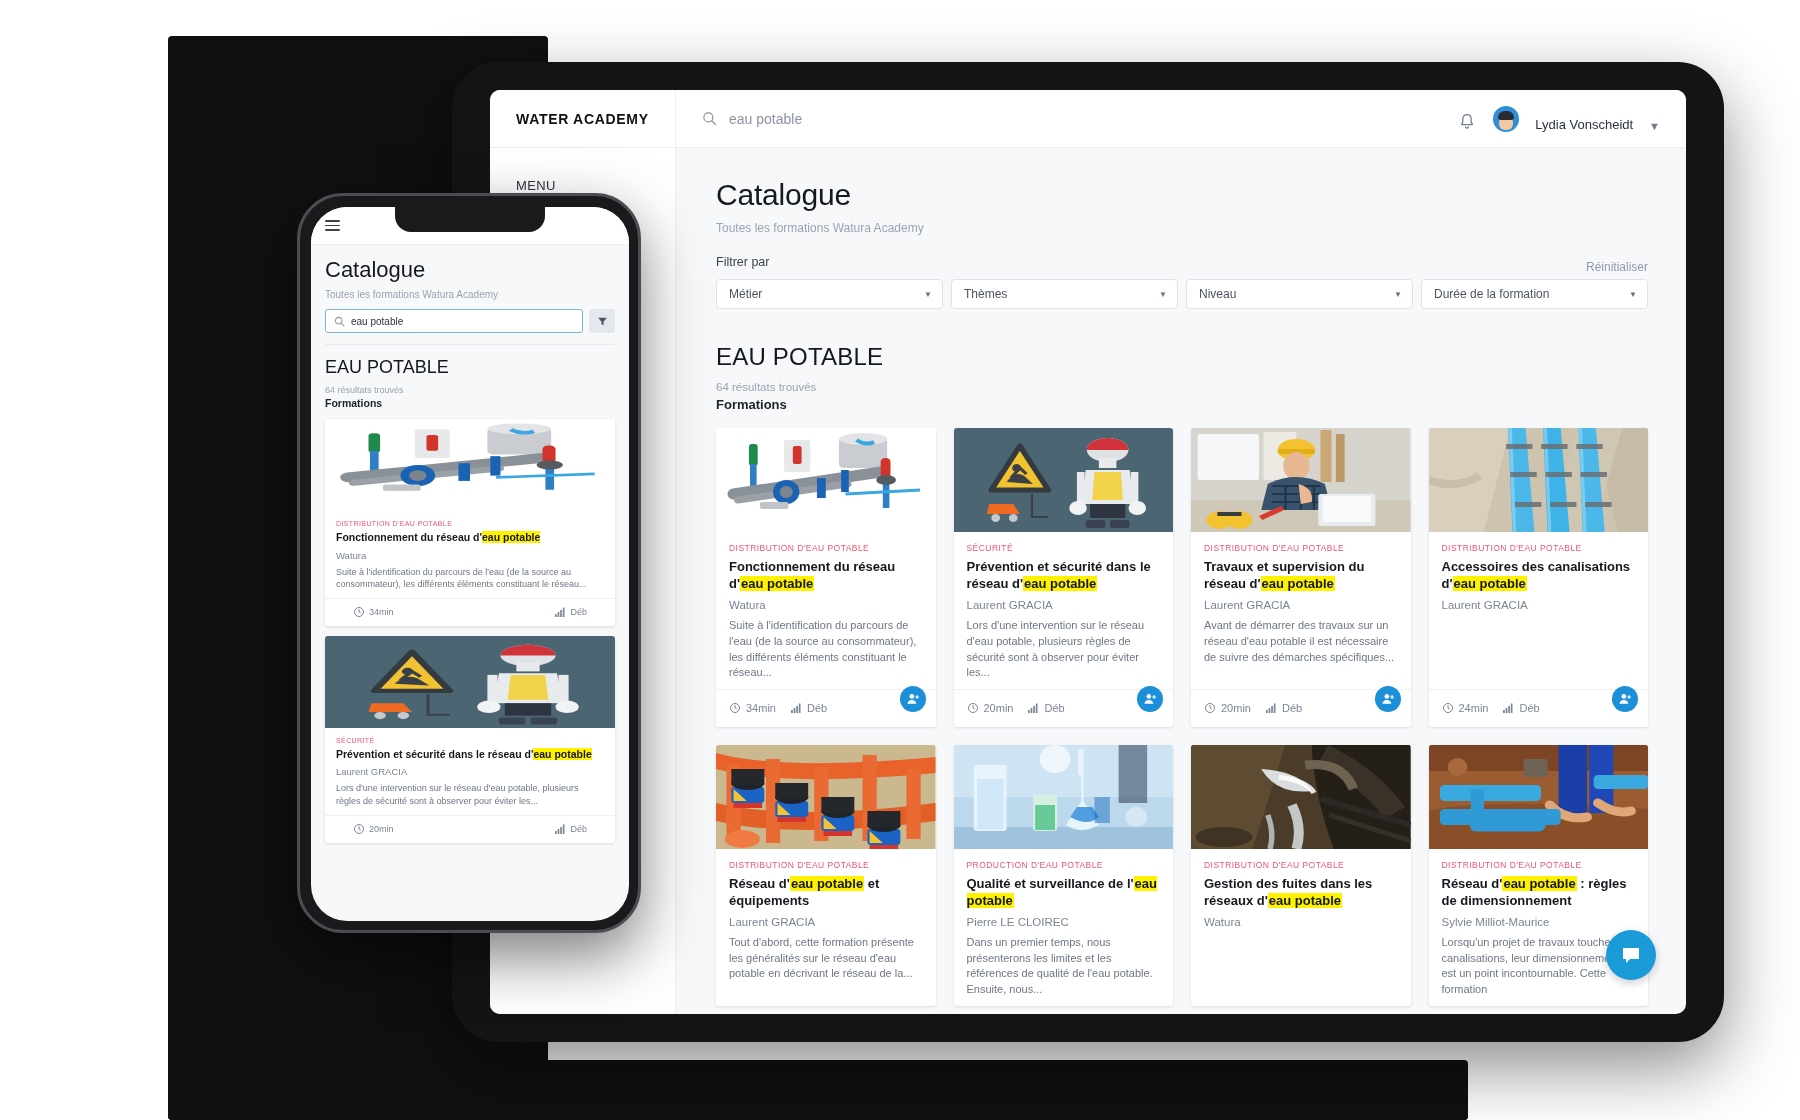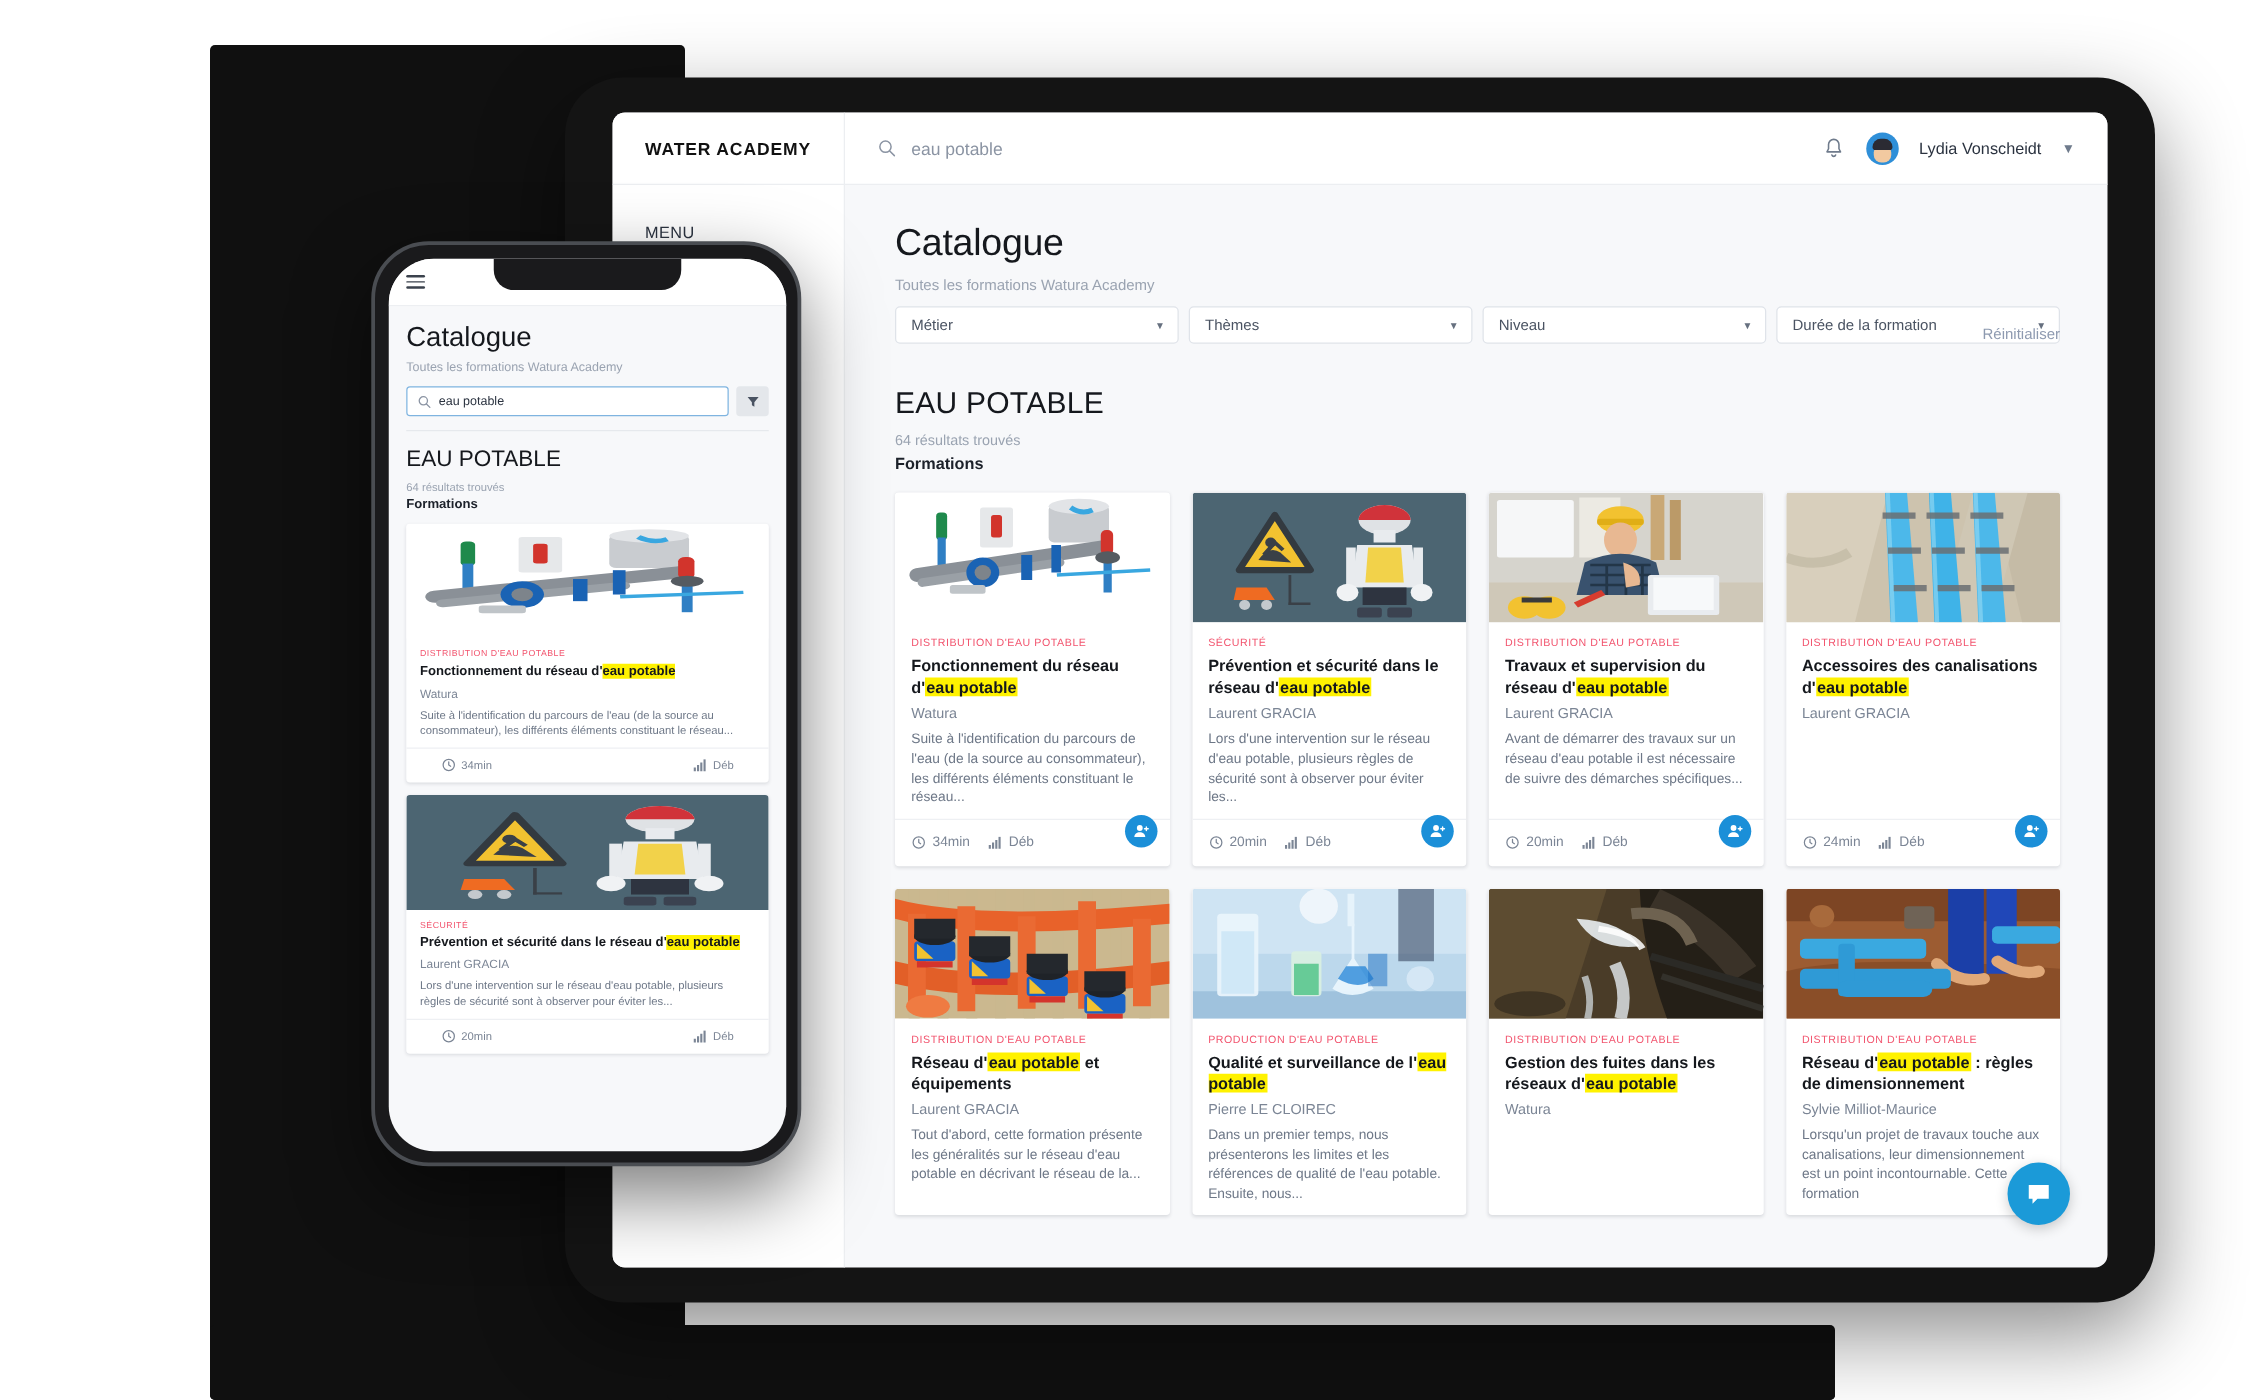--- a/index.html
+++ b/index.html
@@ -40,21 +40,21 @@
     height: 58px; background: #ffffff; display: flex; align-items: center;
     border-bottom: 1px solid #eceef1;
   }
   .t-brand {
     width: 186px; padding-left: 26px; font-size: 14px; font-weight: bold;
     letter-spacing: .7px; color: #111; border-right: 1px solid #eceef1;
     height: 58px; display: flex; align-items: center;
   }
   .t-search { flex: 1; display: flex; align-items: center; padding-left: 26px; gap: 12px; }
   .t-search .q { font-size: 14px; color: #8b94a3; }
-  .t-right { display: flex; align-items: center; gap: 16px; padding-right: 26px; }
+  .t-right { display: flex; align-items: flex-end; gap: 16px; padding-right: 26px; }
   .bell { width: 20px; height: 20px; color: #6f7b8c; }
   .avatar {
     width: 26px; height: 26px; border-radius: 50%;
     background: #2f8fd8; position: relative; overflow: hidden; flex: none;
   }
   .avatar .face { position:absolute; left:6px; top:9px; width:14px; height:15px;
     background:#f2c9a0; border-radius: 7px 7px 6px 6px; }
   .avatar .hair { position:absolute; left:5px; top:5px; width:16px; height:9px;
     background:#2b2b33; border-radius: 8px 8px 3px 3px; }
   .uname { font-size: 13px; color: #2b3340; }
@@ -219,20 +219,21 @@
 
       <div class="t-body">
         <div class="t-side">
           <div class="menu-label">MENU</div>
         </div>
 
         <div class="t-main">
           <div class="pg-title">Catalogue</div>
           <div class="pg-sub">Toutes les formations Watura Academy</div>
 
+          <div class="filter-label">Filtrer par</div>
           <div class="filter-reset">Réinitialiser</div>
 
           <div class="filter-row">
             <div class="sel">
               <span class="lab">Métier</span>
               <span class="car">▼</span>
             </div>
             <div class="sel">
               <span class="lab">Thèmes</span>
               <span class="car">▼</span>

